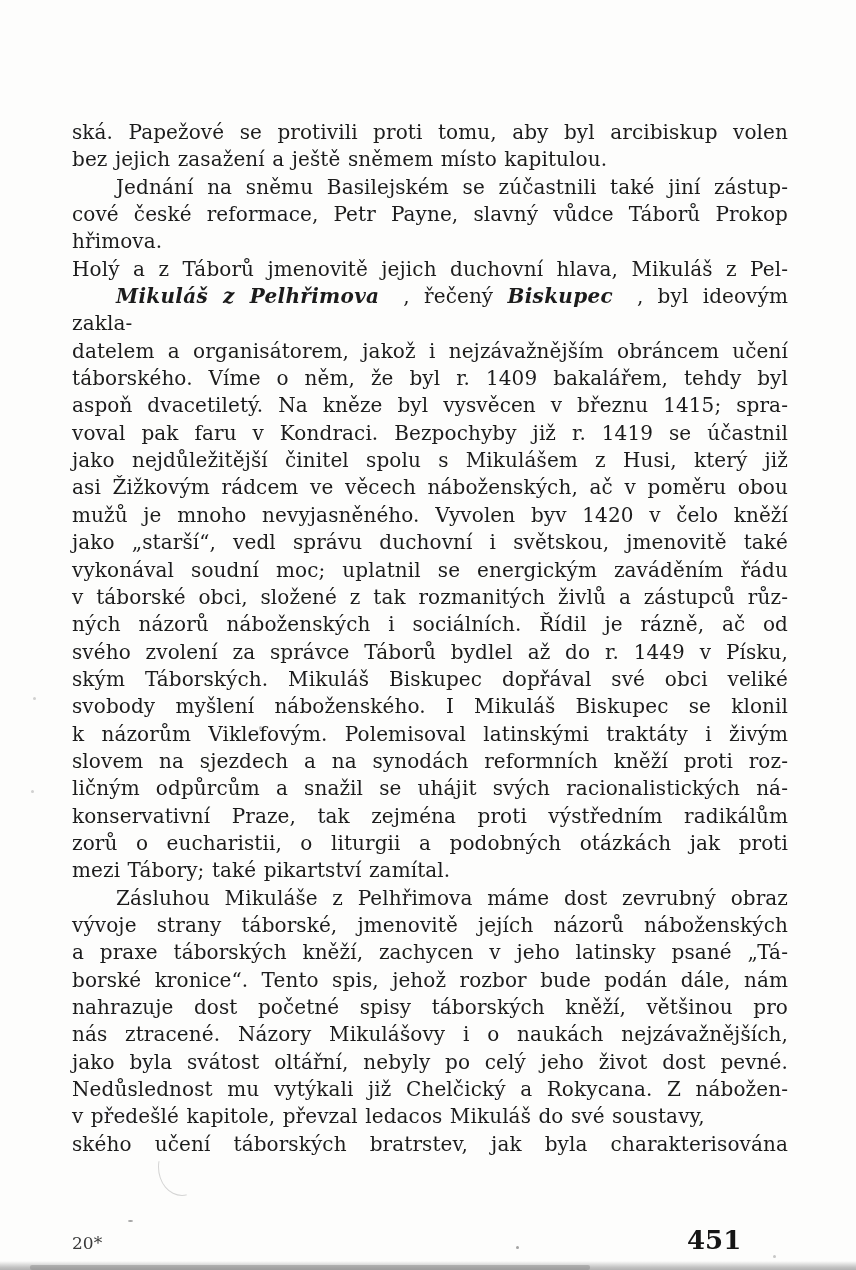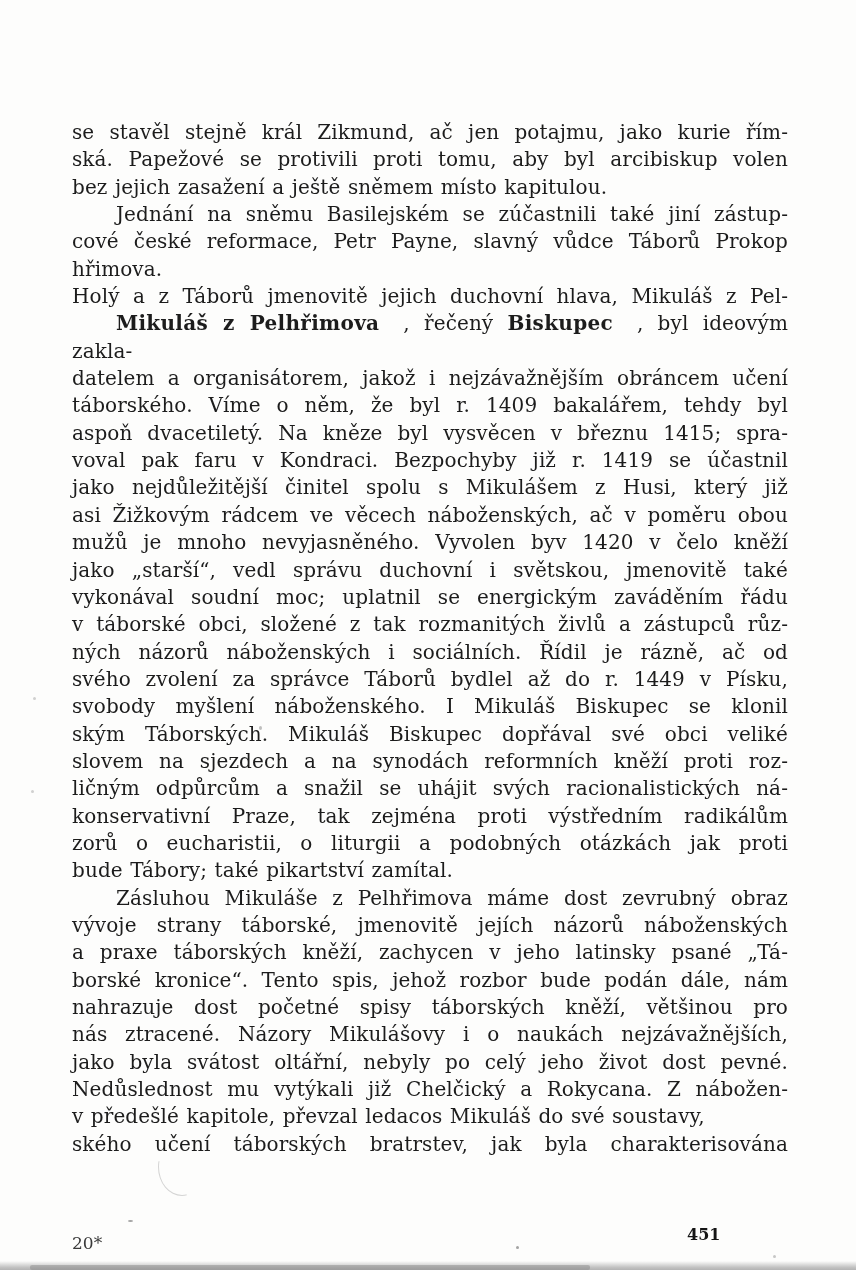--- a/index.html
+++ b/index.html
@@ -30,20 +30,21 @@
   .line {
     text-align: justify;
     text-align-last: justify;
   }
   .line.last {
     text-align: justify;
     text-align-last: left;
   }
   .line.indent { text-indent: 44px; }
   .bold-italic {
+    font-style: italic;
     font-weight: bold;
     letter-spacing: 0.3px;
     margin-top: 8px;
   }
   .regular { font-style: normal; font-weight: normal; margin-left: 24px; }
   #page-footer {
     position: absolute;
     left: 0; top: 0; width: 856px; height: 1242px;
     pointer-events: none;
   }
@@ -51,21 +52,21 @@
     position: absolute;
     left: 72px;
     top: 1233px;
     font-size: 17px;
     color: #3a3a3a;
   }
   #page-number {
     position: absolute;
     left: 687px;
     top: 1225px;
-    font-size: 16px;
+    font-size: 26px;
     font-weight: bold;
     color: #151515;
   }
   
   .scan-edge {
     position: absolute;
     left: 0; bottom: 0;
     width: 856px; height: 9px;
     background: linear-gradient(180deg, rgba(190,190,190,0) 0%, rgba(175,175,175,0.75) 70%, #b3b3b3 100%);
   }
@@ -92,21 +93,20 @@
     clip-path: polygon(0 40%, 60% 40%, 60% 100%, 0 100%);
   }
 </style>
 </head>
 <body>
 
 <div id="book-page">
 
   <div id="text-block">
       <div class="para">
-        <div class="line">se stavěl stejně král Zikmund, ač jen potajmu, jako kurie řím-</div>
         <div class="line">ská. Papežové se protivili proti tomu, aby byl arcibiskup volen</div>
         <div class="line last">bez jejich zasažení a ještě sněmem místo kapitulou.</div>
       </div>
       <div class="para">
         <div class="line indent">Jednání na sněmu Basilejském se zúčastnili také jiní zástup-</div>
         <div class="line">cové české reformace, Petr Payne, slavný vůdce Táborů Prokop</div>
         <div class="line last">hřimova.</div>
         <div class="line">Holý a z Táborů jmenovitě jejich duchovní hlava, Mikuláš z Pel-</div>
       </div>
       <div class="para">
@@ -116,27 +116,28 @@
         <div class="line">aspoň dvacetiletý. Na kněze byl vysvěcen v březnu 1415; spra-</div>
         <div class="line">voval pak faru v Kondraci. Bezpochyby již r. 1419 se účastnil</div>
         <div class="line">jako nejdůležitější činitel spolu s Mikulášem z Husi, který již</div>
         <div class="line">asi Žižkovým rádcem ve věcech náboženských, ač v poměru obou</div>
         <div class="line">mužů je mnoho nevyjasněného. Vyvolen byv 1420 v čelo kněží</div>
         <div class="line">jako „starší“, vedl správu duchovní i světskou, jmenovitě také</div>
         <div class="line">vykonával soudní moc; uplatnil se energickým zaváděním řádu</div>
         <div class="line">v táborské obci, složené z tak rozmanitých živlů a zástupců růz-</div>
         <div class="line">ných názorů náboženských i sociálních. Řídil je rázně, ač od</div>
         <div class="line">svého zvolení za správce Táborů bydlel až do r. 1449 v Písku,</div>
+        <div class="line">ským Táborských. Mikuláš Biskupec dopřával své obci veliké</div>
         <div class="line">svobody myšlení náboženského. I Mikuláš Biskupec se klonil</div>
-        <div class="line">ským Táborských. Mikuláš Biskupec dopřával své obci veliké</div>
+        <div class="line">k názorům Viklefovým. Polemisoval latinskými traktáty i živým</div>
         <div class="line">slovem na sjezdech a na synodách reformních kněží proti roz-</div>
         <div class="line">ličným odpůrcům a snažil se uhájit svých racionalistických ná-</div>
         <div class="line">konservativní Praze, tak zejména proti výstředním radikálům</div>
         <div class="line">zorů o eucharistii, o liturgii a podobných otázkách jak proti</div>
-        <div class="line last">bude Tábory; také pikartství zamítal.</div>
+        <div class="line last">mezi Tábory; také pikartství zamítal.</div>
       </div>
       <div class="para">
         <div class="line indent">Zásluhou Mikuláše z Pelhřimova máme dost zevrubný obraz</div>
         <div class="line">vývoje strany táborské, jmenovitě jejích názorů náboženských</div>
         <div class="line">a praxe táborských kněží, zachycen v jeho latinsky psané „Tá-</div>
         <div class="line">borské kronice“. Tento spis, jehož rozbor bude podán dále, nám</div>
         <div class="line">nahrazuje dost početné spisy táborských kněží, většinou pro</div>
         <div class="line">nás ztracené. Názory Mikulášovy i o naukách nejzávažnějších,</div>
         <div class="line">jako byla svátost oltářní, nebyly po celý jeho život dost pevné.</div>
         <div class="line">Nedůslednost mu vytýkali již Chelčický a Rokycana. Z nábožen-</div>

